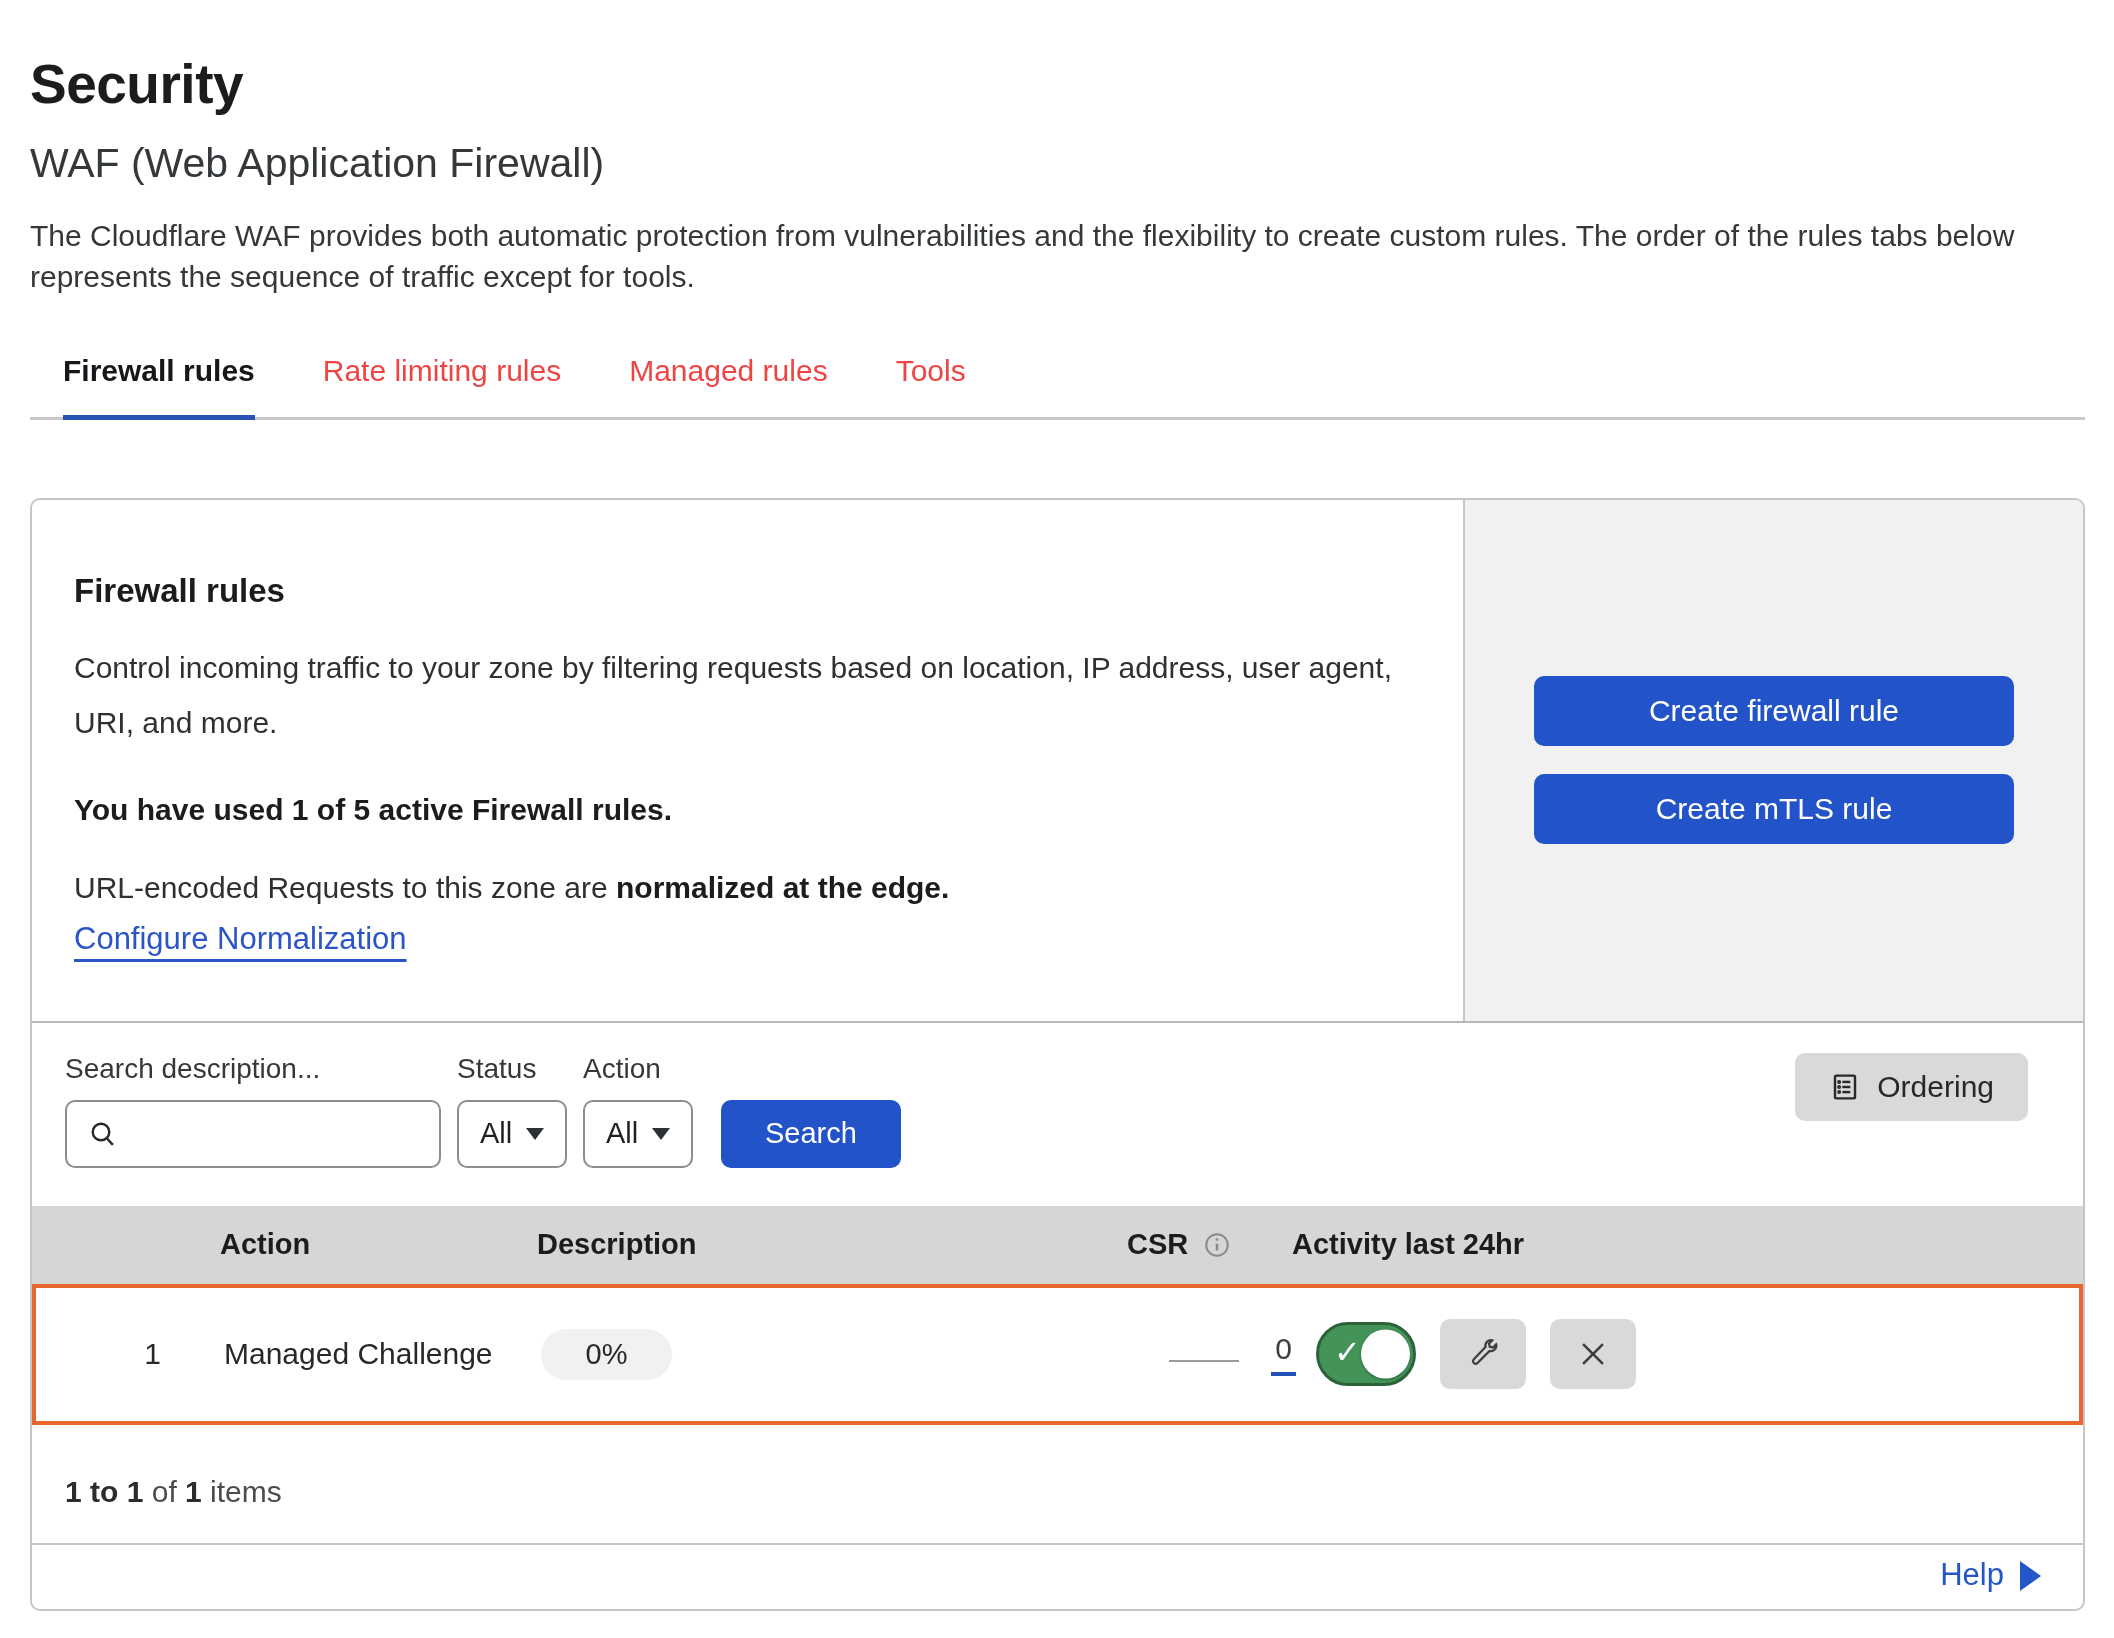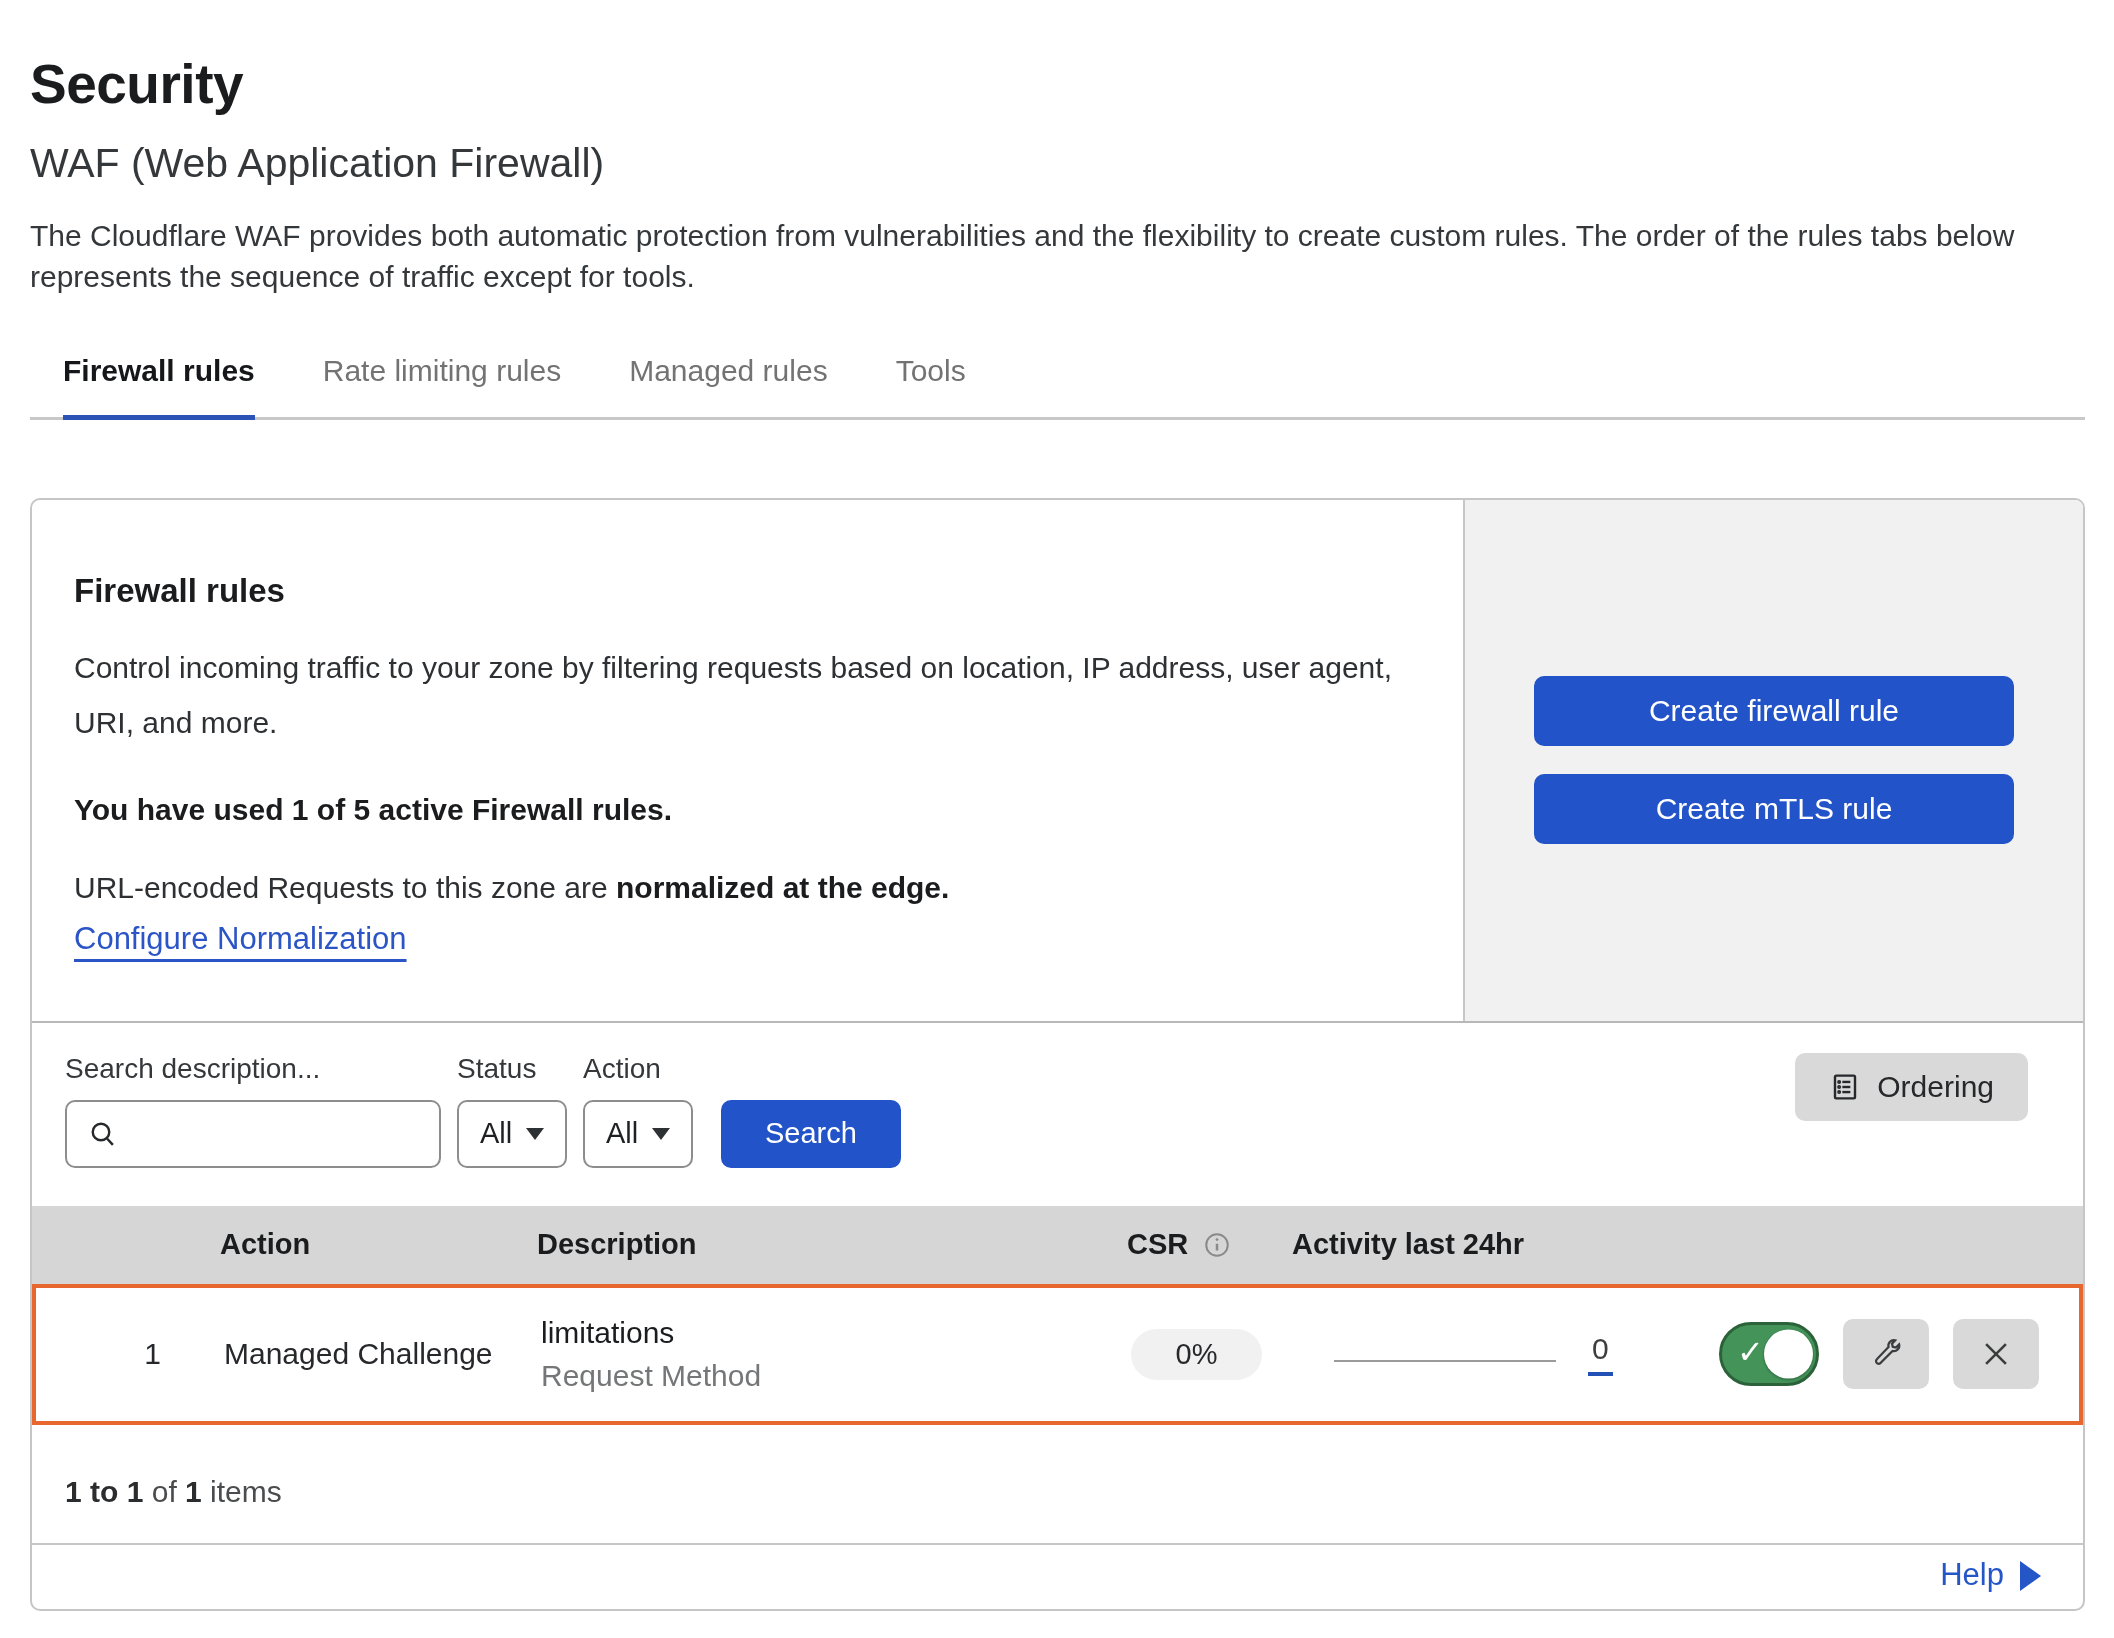--- a/index.html
+++ b/index.html
@@ -10,21 +10,21 @@
     -webkit-font-smoothing:antialiased;
   }
   .page { padding:26px 29px 11px 30px; }
 
   .page-title { font-size:55px; font-weight:700; margin:26px 0 0; color:#1b1c1e; letter-spacing:-0.5px; }
   .page-subtitle { font-size:41px; font-weight:400; margin:24px 0 0; color:#35383b; }
   .page-intro { font-size:30px; line-height:1.38; margin:28px 0 0; color:#35383b; max-width:2050px; }
 
   
   .tabs { display:flex; gap:68px; margin-top:44px; border-bottom:3px solid #c8c8c8; padding-left:33px; }
-  .tab { font-size:30px; color:#737373; padding:12px 0 27px; border-bottom:5px solid transparent; margin-bottom:-3px; cursor:pointer; }
+  .tab { font-size:30px; color:#ef4444; padding:12px 0 27px; border-bottom:5px solid transparent; margin-bottom:-3px; cursor:pointer; }
   .tab.active { font-weight:700; color:#16171a; border-bottom-color:#2b52b5; }
 
   
   .card { margin-top:78px; border:2px solid #c6c6c6; border-radius:10px; overflow:hidden; }
   .card-top { display:flex; border-bottom:2px solid #b8b8b8; }
   .card-top-left { flex:1; padding:72px 40px 64px 42px; }
   .card-heading { font-size:33px; font-weight:700; margin:0; color:#1b1c1e; }
   .card-desc { font-size:30px; line-height:1.85; margin:30px 0 0; color:#2e3134; max-width:1330px; }
   .card-usage { font-size:30px; font-weight:700; margin:42px 0 0; color:#1b1c1e; }
   .card-norm { font-size:30px; margin:44px 0 0; color:#2e3134; }
@@ -182,24 +182,20 @@
         </span>
       </div>
       <div>Activity last 24hr</div>
       <div></div>
     </div>
 
     <div class="rule-row grid-cols">
       <div class="cell-index">1</div>
       <div>Managed Challenge</div>
       <div>
-        <div class="desc-main">limitations</div>
-        <div class="desc-sub">Request Method</div>
-      </div>
-      <div>
         <div class="csr-badge">0%</div>
       </div>
       <div class="activity-cell">
         <div class="spark-line"></div>
         <span class="activity-count">0</span>
       </div>
       <div class="row-controls">
         <div class="toggle">
           <span class="toggle-check">✓</span>
           <span class="toggle-knob"></span>

